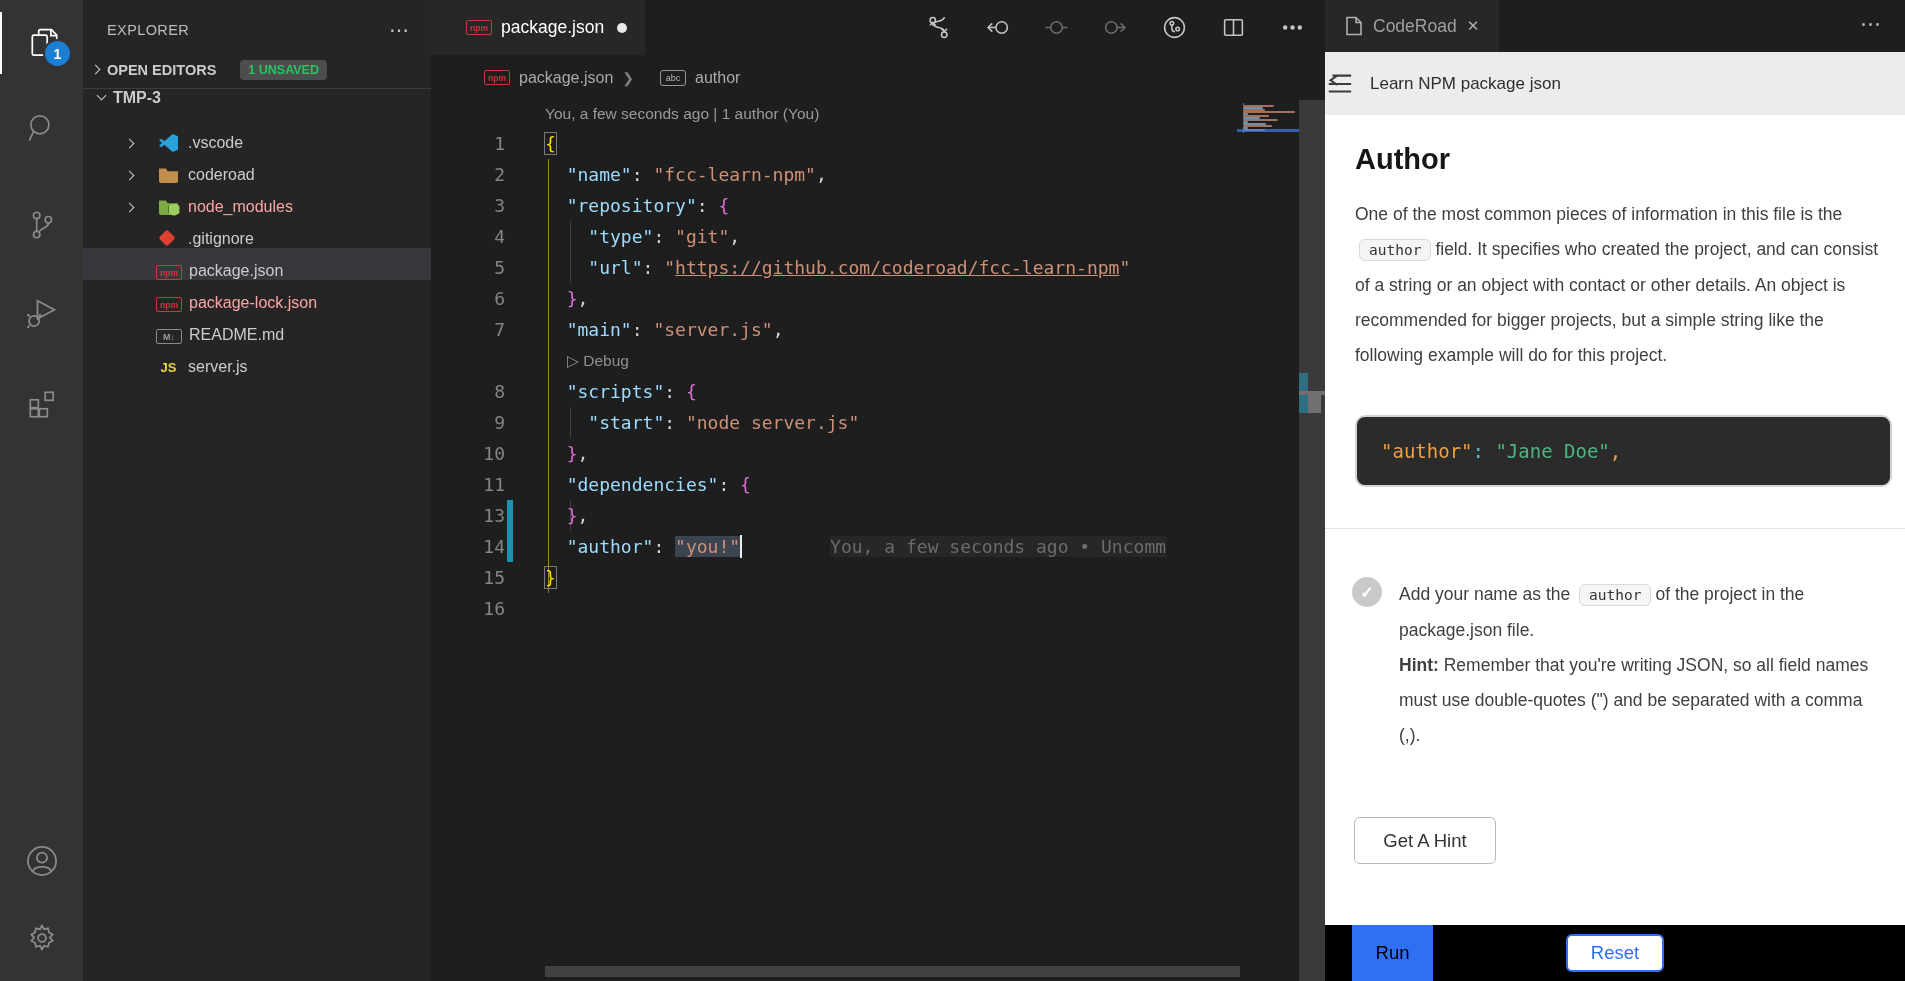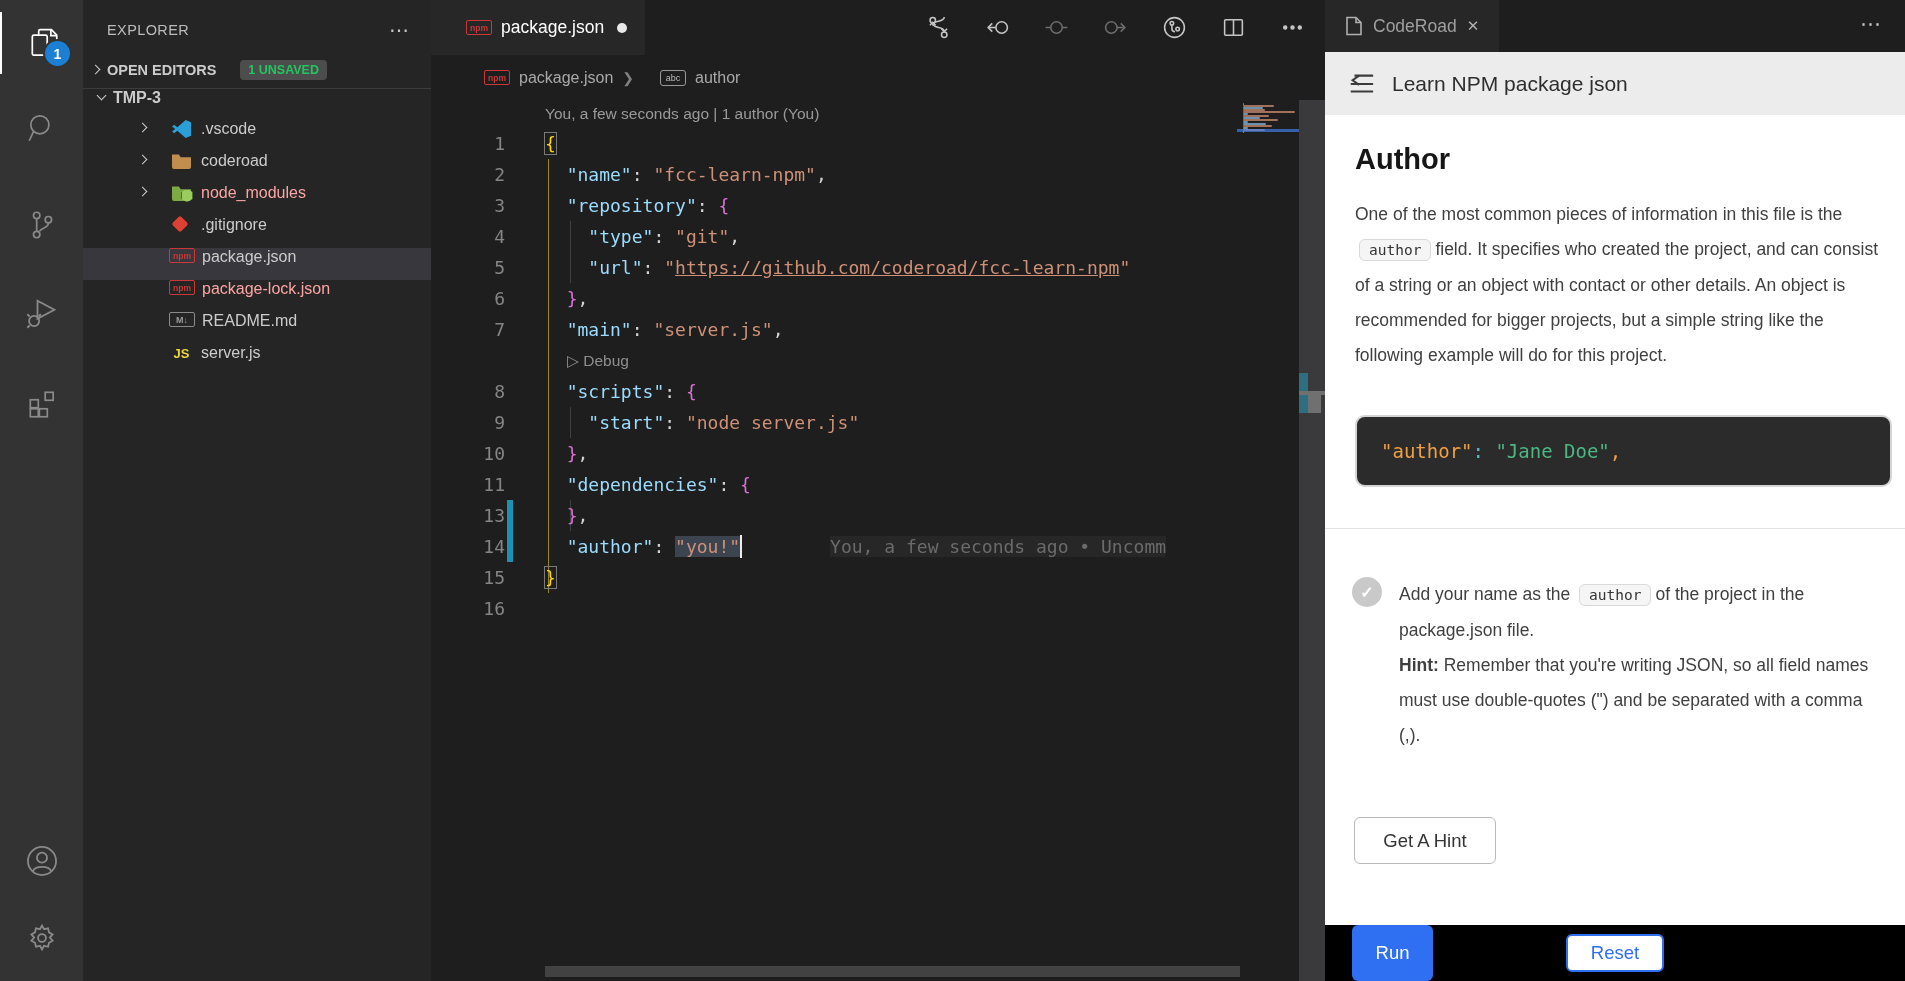--- a/index.html
+++ b/index.html
@@ -17,21 +17,21 @@
   
   .sidebar{position:absolute;left:83px;top:0;width:348px;height:981px;background:#252526;color:#cccccc;font-size:16px}
   .sb-header{display:flex;align-items:center;height:44px;padding:8px 20px 0 24px}
   .sb-title{font-size:14.5px;letter-spacing:.4px;color:#bcbcbc}
   .sb-more{margin-left:auto;color:#c5c5c5;font-size:20px;letter-spacing:2px;cursor:pointer;line-height:10px}
   .oe-row{display:flex;align-items:center;height:36px;padding-left:4px}
   .oe-label{font-weight:bold;font-size:14.5px;color:#cccccc;margin-left:2px}
   .oe-badge{margin-left:24px;background:#4d4d4d;color:#22c55e;font-size:12.5px;font-weight:bold;padding:3px 8px;border-radius:4px}
   .tree{border-top:1px solid #3c3c3c}
   .root-row{display:flex;align-items:flex-start;height:31px;padding-left:10px;font-weight:bold;cursor:pointer}
-  .trow{display:flex;align-items:flex-start;height:32px;padding-left:51px;cursor:pointer;position:relative}
+  .trow{display:flex;align-items:flex-end;height:32px;padding-left:38px;cursor:pointer;position:relative}
   .trow.selected{background:#37373d}
   .trow.dim .tlabel{color:#fca5a5}
   .tlabel{margin-left:7px;white-space:nowrap}
   .chev{width:18px;height:16px;position:relative;flex:none}
   .chev::before{content:"";position:absolute;top:4px;left:5px;width:6px;height:6px;
     border-right:1.6px solid #cccccc;border-bottom:1.6px solid #cccccc;transform:rotate(-45deg)}
   .chev.down::before{transform:rotate(45deg);top:3px}
   .chev.hide::before{display:none}
   
   .fi{width:25px;height:18px;position:relative;flex:none;margin-left:17px;display:flex;align-items:center;justify-content:center}
@@ -85,37 +85,37 @@
   .ruler-thumb{position:absolute;left:9px;top:291px;width:13px;height:22px;background:#707070}
   .ruler-bar{position:absolute;left:0;top:291px;width:26px;height:4px;background:#707070}
   .hscroll{position:absolute;left:114px;bottom:4px;width:695px;height:11px;background:#424242}
 
   
   .panel{position:absolute;left:1325px;top:0;width:580px;height:981px;background:#ffffff}
   .p-tabbar{position:relative;height:52px;background:#1e1e1e;display:flex;color:#9f9f9f}
   .p-tab{display:flex;align-items:center;gap:10px;padding:0 20px;background:#272727;font-size:17.5px;cursor:pointer}
   .p-close{font-size:15px;color:#b0b0b0;cursor:pointer}
   .p-more{position:absolute;right:22px;top:12px;color:#c8c8c8;font-size:21px;letter-spacing:2px;cursor:pointer}
-  .p-header{height:63px;background:#ececec;display:flex;align-items:center;gap:17px;padding-left:22px;color:#2e2e2e;font-size:21px}
+  .p-header{height:63px;background:#ececec;display:flex;align-items:center;gap:17px;color:#2e2e2e;font-size:17px}
   .p-header svg{stroke:#3c3c3c;fill:none;stroke-width:2.2}
   .p-content{position:relative;height:810px;overflow:hidden;color:#3f3f3f}
   .p-h1{position:absolute;left:30px;top:28px;font-size:29px;font-weight:bold;color:#161616}
   .p-para{position:absolute;left:30px;top:82px;width:540px;font-size:17.5px;line-height:35px}
   .chip{font-family:"DejaVu Sans Mono",monospace;font-size:14.5px;background:#f5f5f5;border:1px solid #d9d9d9;border-radius:6px;padding:2px 9px;margin:0 4px;color:#333;white-space:nowrap}
   .codeblock{position:absolute;left:30px;top:300px;width:485px;background:#2b2b2b;border:2px solid #d4d4d4;border-radius:10px;
              padding:23px 24px;font-family:"DejaVu Sans Mono",monospace;font-size:19px}
   .ck-o{color:#f0a045}.ck-t{color:#56b6c2}.ck-g{color:#4cb782}
   .p-hr{position:absolute;left:0;top:413px;width:580px;border-top:1px solid #e2e2e2}
   .task{position:absolute;left:27px;top:462px;width:520px;display:flex;gap:17px}
   .task-check{flex:none;width:30px;height:30px;border-radius:50%;background:#c9c9c9;color:#fff;display:flex;align-items:center;justify-content:center;font-size:16px;font-weight:bold}
   .task-text{font-size:17.5px;line-height:35px;width:470px}
   .hint-btn{position:absolute;left:29px;top:702px;width:140px;height:45px;background:#fff;border:1px solid #b9b9b9;border-radius:6px;
             font-size:18.5px;color:#333;display:flex;align-items:center;justify-content:center;cursor:pointer;font-family:"Liberation Sans",sans-serif}
   .p-footer{position:absolute;left:0;bottom:0;width:580px;height:56px;background:#000;display:flex;align-items:center}
-  .run-btn{margin-left:27px;width:81px;height:56px;background:#2f6ff2;border:none;border-radius:6px;color:#ffffff;font-size:18.5px;cursor:pointer;font-family:"Liberation Sans",sans-serif}
+  .run-btn{margin-left:27px;width:81px;height:56px;background:#2f6ff2;border:none;border-radius:0;color:#000000;font-size:18.5px;cursor:pointer;font-family:"Liberation Sans",sans-serif}
   .reset-btn{margin-left:133px;width:98px;height:38px;background:#fff;border:2px solid #2f6ff2;border-radius:6px;color:#2f6ff2;font-size:18.5px;cursor:pointer;font-family:"Liberation Sans",sans-serif}
 </style>
 </head>
 <body>
 
 <div class="root">
 
   <div class="activitybar">
     <div class="ab-icon active" style="top:12px">
       <svg width="34" height="34" viewBox="0 0 32 32">

